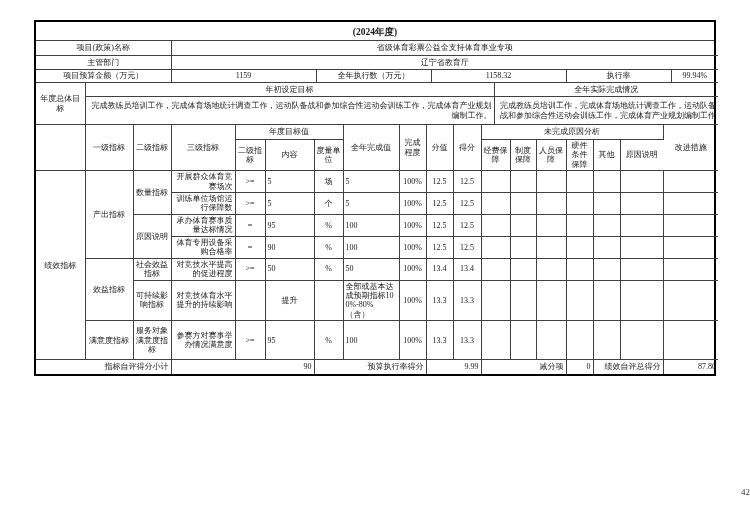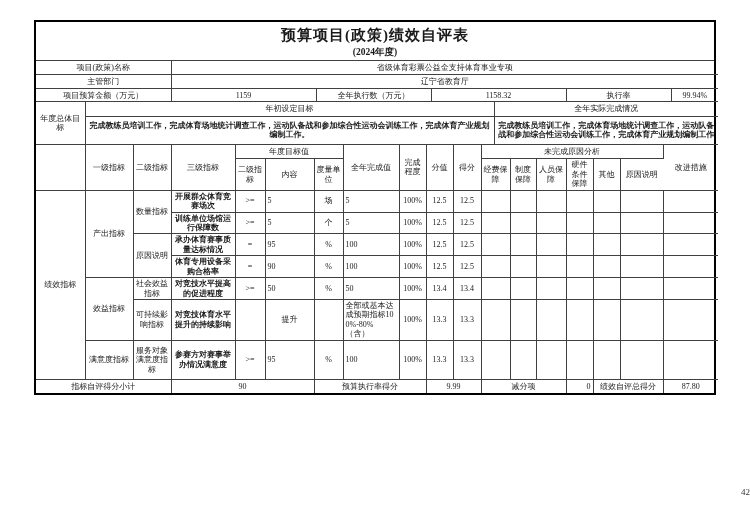--- a/index.html
+++ b/index.html
@@ -31,23 +31,23 @@
     border-bottom: 1px solid #404040;
     font-size: 8px;
     line-height: 1.18;
     padding: 1px 2px;
     vertical-align: middle;
     text-align: center;
     overflow: hidden;
     word-break: break-all;
   }
   td:last-child { border-right: none; }
-  table.last tr:last-child td { border-bottom: none; }
+  table.last tr:last-child td { border-bottom: none; text-align: right; }
   .lbl { font-weight: normal; }
-  .txt { text-align: center; font-weight: bold; }
+  .txt { text-align: right; font-weight: normal; }
   .left { text-align: left; }
   .right { text-align: right; }
   .h14 { height: 14px; }
   .h13 { height: 13px; }
   .h28 { height: 28px; }
   .h31 { height: 31px; }
   .h20 { height: 20px; }
   .h40 { height: 40px; }
   .h39 { height: 39px; }
   .pageno {
@@ -57,21 +57,20 @@
     font-size: 9px;
     color: #333;
   }
 </style>
 </head>
 <body>
 
 <div class="doc">
 
   <div class="titleblock">
-    <div class="doc-title">预算项目(政策)绩效自评表</div>
     <div class="doc-subtitle">(2024年度)</div>
   </div>
 
   <table>
     <colgroup>
         <col style="width:135px">
         <col style="width:145px">
         <col style="width:115px">
         <col style="width:135px">
         <col style="width:105px">

